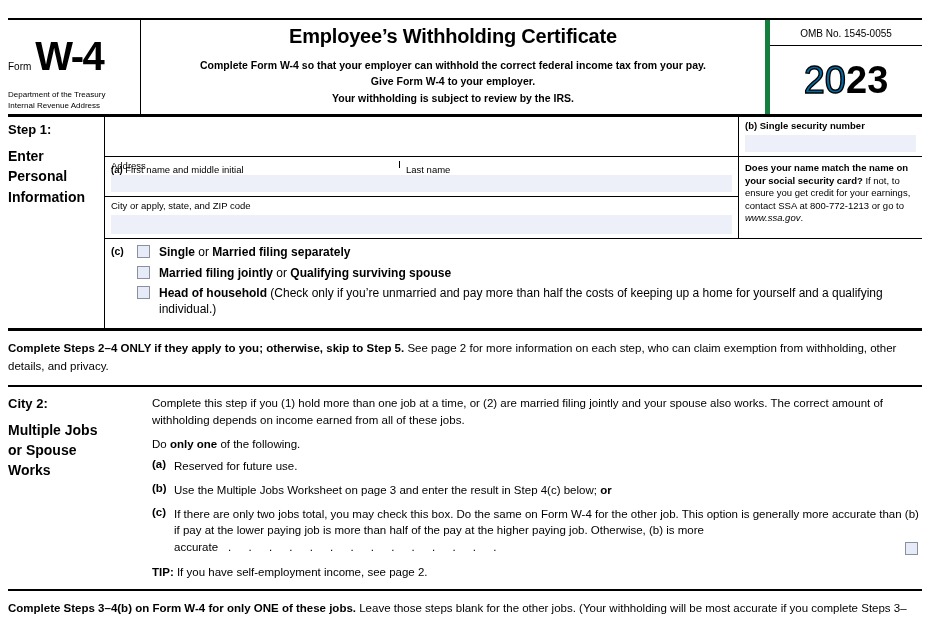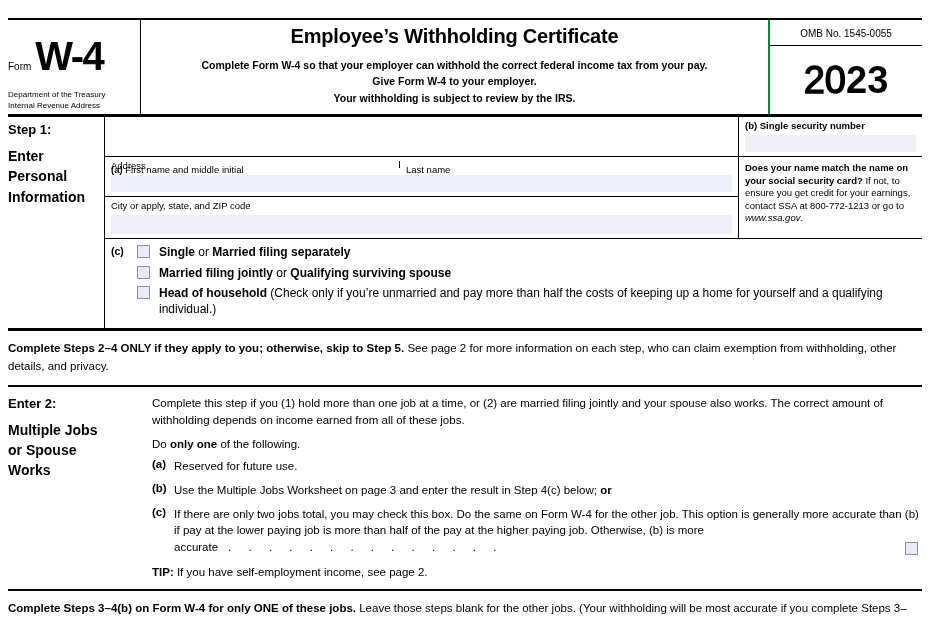--- a/index.html
+++ b/index.html
@@ -9,27 +9,27 @@
   .form-area { margin:0 8px; padding-top:18px; }
 
   
   .hdr { border-top:2px solid #000; border-bottom:3px solid #000; display:flex; height:99px; }
   .hdr-left { width:133px; border-right:1px solid #000; display:flex; flex-direction:column;
               justify-content:space-between; padding:19px 4px 3px 0; }
   .form-id { display:flex; align-items:baseline; gap:4px; }
   .form-word { font-size:10px; }
   .form-num { font-size:40px; font-weight:bold; letter-spacing:-1.5px; line-height:.85; }
   .dept { font-size:8px; line-height:1.3; }
-  .hdr-center { flex:1; text-align:center; border-right:2px solid #15803d; padding-top:5px; }
+  .hdr-center { flex:1; text-align:center; border-right:5px solid #15803d; padding-top:5px; }
   .hdr-center h1 { font-size:20px; font-weight:bold; margin-bottom:9px; letter-spacing:-.2px; }
   .sub { font-size:10.5px; font-weight:bold; line-height:1.55; }
   .hdr-right { width:152px; display:flex; flex-direction:column; }
   .omb { font-size:10px; text-align:center; padding:8px 0 6px; border-bottom:1px solid #000; }
   .year { flex:1; display:flex; align-items:center; justify-content:center; font-size:38px; line-height:1; }
-  .yr-outline { color:#000000; -webkit-text-stroke:1.3px #000; text-shadow:0 0 1px #000; font-weight:400; }
+  .yr-outline { color:#0369a1; -webkit-text-stroke:1.3px #000; text-shadow:0 0 1px #000; font-weight:400; }
   .yr-bold { font-weight:bold; }
 
   
   .step1 { display:flex; border-bottom:3px solid #000; }
   .step-col { width:97px; border-right:1px solid #000; padding:5px 2px 0 0; flex-shrink:0; }
   .step-label { font-size:13px; font-weight:bold; margin-bottom:9px; }
   .step-title div { font-size:14px; font-weight:bold; line-height:1.45; }
   .step1-body { flex:1; display:flex; flex-direction:column; min-width:0; }
   .fields { display:flex; border-bottom:1px solid #000; }
   .fields-main { flex:1; display:flex; flex-direction:column; min-width:0; }
@@ -167,21 +167,21 @@
             </div>
           </div>
         </div>
       </div>
     </section>
 
     <p class="notice"><b>Complete Steps 2–4 ONLY if they apply to you; otherwise, skip to Step 5.</b><span> See page 2 for more information on each step, who can claim exemption from withholding, other details, and privacy.</span></p>
 
     <section class="step2">
       <div class="step-col2">
-        <div class="step-label">Enter 2:</div>
+        <div class="step-label">City 2:</div>
         <div class="step-title">
           <div>Multiple Jobs</div>
           <div>or Spouse</div>
           <div>Works</div>
         </div>
       </div>
       <div class="step2-body">
         <p class="intro">Complete this step if you (1) hold more than one job at a time, or (2) are married filing jointly and your spouse also works. The correct amount of withholding depends on income earned from all of these jobs.</p>
         <p class="do-line"><span>Do </span><b>only one</b><span> of the following.</span></p>
 

